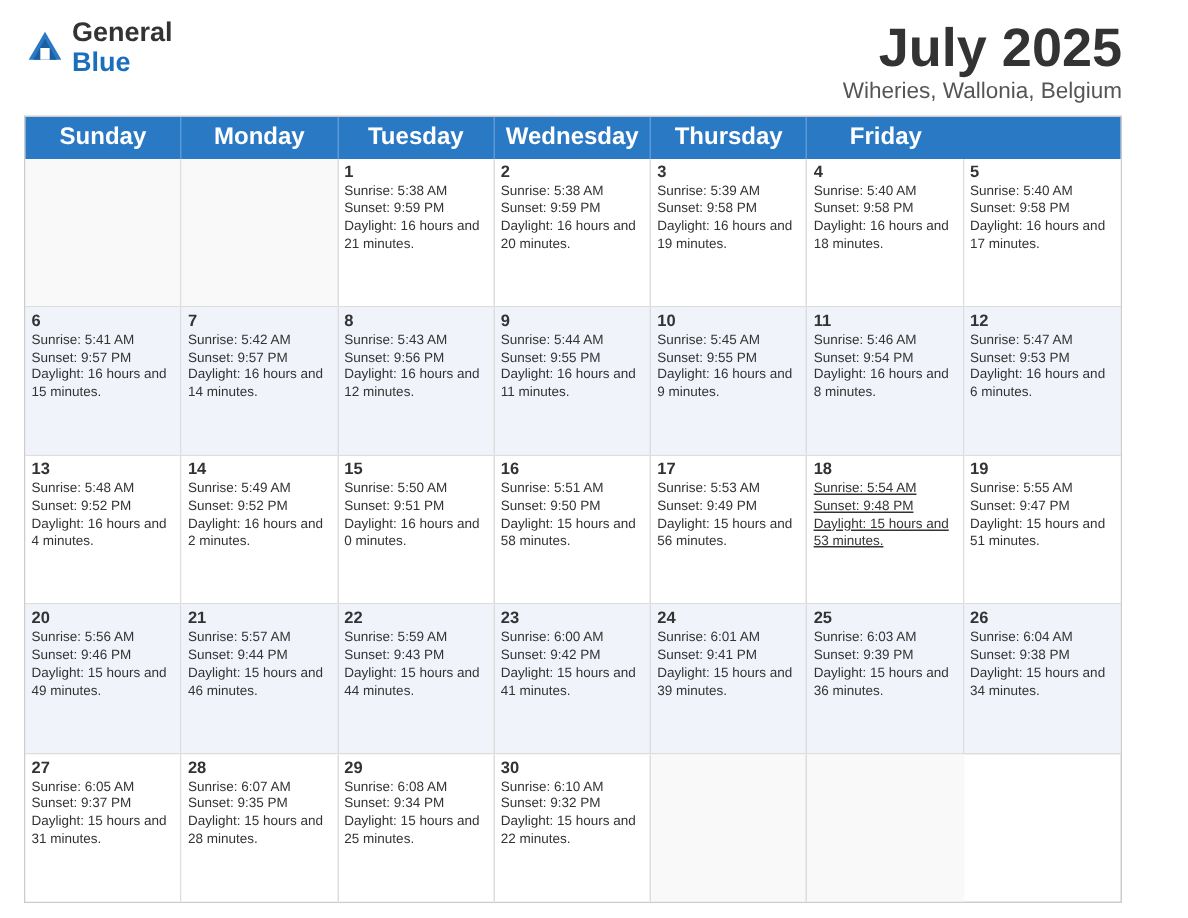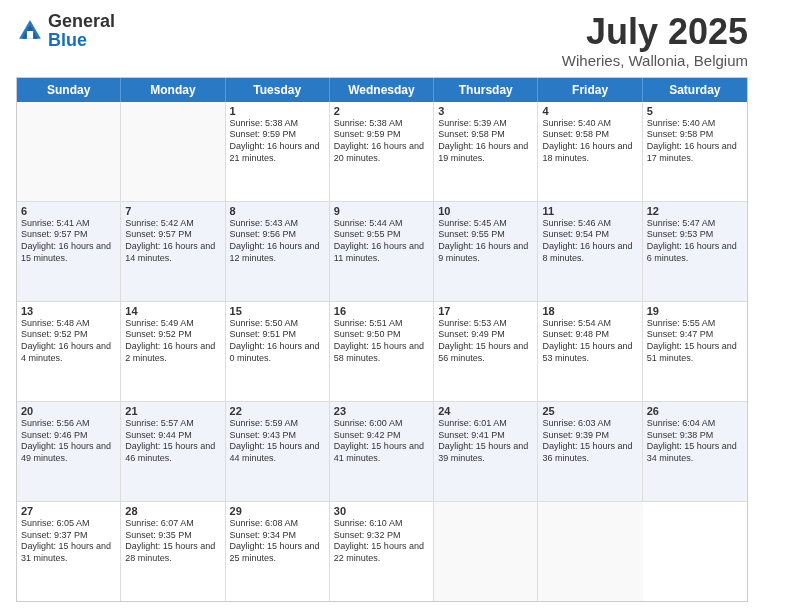--- a/index.html
+++ b/index.html
@@ -62,21 +62,21 @@
     .calendar-header {
       display: grid;
       grid-template-columns: repeat(7, 1fr);
       background: #2979c5;
     }
     .day-header {
       padding: 5px 4px;
       text-align: center;
       color: #fff;
       font-weight: bold;
-      font-size: 12px;
+      font-size: 16px;
       border-right: 1px solid #5a9ad9;
     }
     .day-header:last-child { border-right: none; }
     .calendar-body {
       flex: 1;
       display: flex;
       flex-direction: column;
     }
     .calendar-row {
       display: grid;
@@ -133,21 +133,20 @@
   </div>
 
   <div class="calendar">
     <div class="calendar-header">
     <div class="day-header">Sunday</div>
         <div class="day-header">Monday</div>
         <div class="day-header">Tuesday</div>
         <div class="day-header">Wednesday</div>
         <div class="day-header">Thursday</div>
         <div class="day-header">Friday</div>
-        <div class="day-header">Saturday</div>
       </div>
     <div class="calendar-body">
     <div class="calendar-row">
           <div class="calendar-cell empty"></div>
           <div class="calendar-cell empty"></div>
           <div class="calendar-cell">
             <span class="day-number">1</span>
             <div class="cell-text" style="white-space: pre-line;">Sunrise: 5:38 AM
 Sunset: 9:59 PM
 Daylight: 16 hours and 21 minutes.</div>
@@ -247,21 +246,21 @@
 Daylight: 15 hours and 58 minutes.</div>
           </div>
           <div class="calendar-cell">
             <span class="day-number">17</span>
             <div class="cell-text" style="white-space: pre-line;">Sunrise: 5:53 AM
 Sunset: 9:49 PM
 Daylight: 15 hours and 56 minutes.</div>
           </div>
           <div class="calendar-cell">
             <span class="day-number">18</span>
-            <div class="cell-text" style="white-space: pre-line;">Sunrise: 5:54 AM
+            <div class="cell-text" style="white-space: pre-line; text-decoration: underline;">Sunrise: 5:54 AM
 Sunset: 9:48 PM
 Daylight: 15 hours and 53 minutes.</div>
           </div>
           <div class="calendar-cell">
             <span class="day-number">19</span>
             <div class="cell-text" style="white-space: pre-line;">Sunrise: 5:55 AM
 Sunset: 9:47 PM
 Daylight: 15 hours and 51 minutes.</div>
           </div>
         </div>

